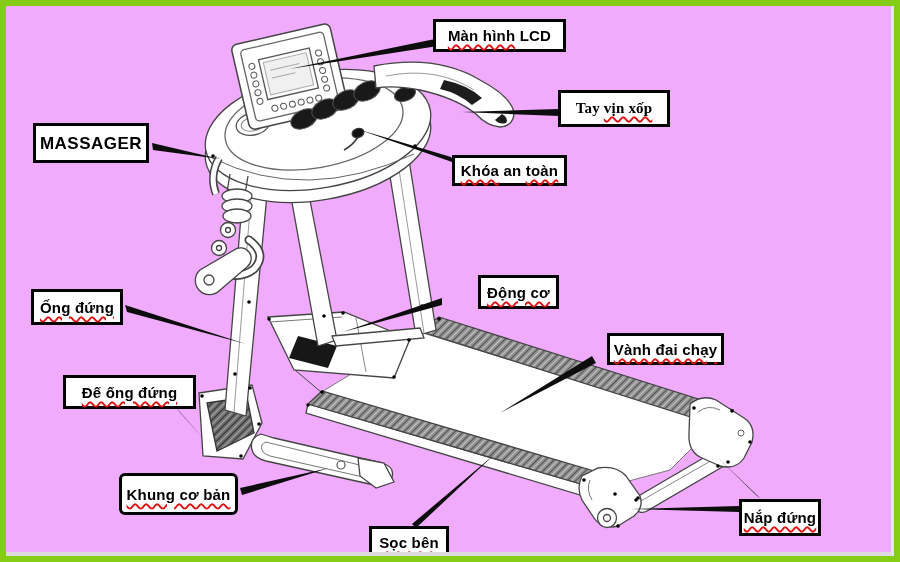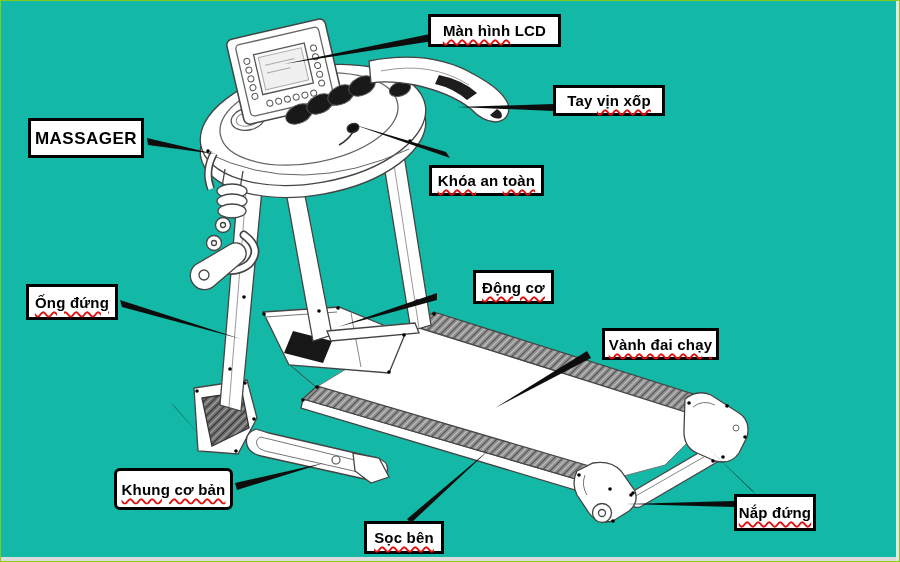--- a/index.html
+++ b/index.html
@@ -1,18 +1,18 @@
 <!DOCTYPE html>
 <html><head>
 <meta charset="utf-8">
 <style>
   html,body{margin:0;padding:0;background:#fff;}
   #stage{
-    position:relative;width:900px;height:562px;background:#14b8a6;
-    border:1px solid #84cc16;box-sizing:border-box;overflow:hidden;
+    position:relative;width:900px;height:562px;background:#f0abfc;
+    border:6px solid #84cc16;box-sizing:border-box;overflow:hidden;
     font-family:"Liberation Sans",sans-serif;
   }
   #diagram-svg{position:absolute;left:0;top:0;}
   .edge-strip-bottom{position:absolute;left:0;bottom:0;width:100%;height:4px;background:#dcdcdc;}
   .edge-strip-right{position:absolute;right:0;top:0;width:3px;height:100%;background:#e6e6e6;}
   .label-box{
     position:absolute;box-sizing:border-box;
     display:flex;align-items:center;justify-content:center;
     border:3px solid #000;background:#fff;color:#000;
     font-weight:bold;font-size:15px;line-height:1;
@@ -20,23 +20,23 @@
   }
   .label-box span{white-space:pre;}
   .label-box .wavy{
     text-decoration-line:underline;
     text-decoration-style:wavy;
     text-decoration-color:#e01010;
     text-decoration-thickness:2px;
     text-underline-offset:3px;
   }
   #label-lcd          {left:427px;top:13px; width:133px;height:33px;}
-  #label-handrail     {left:552px;top:84px; width:112px;height:31px;}
+  #label-handrail     {left:552px;top:84px; width:112px;height:37px;font-family:Liberation Serif, serif;}
   #label-massager     {left:27px; top:117px;width:116px;height:40px;font-size:17px;letter-spacing:.5px;}
-  #label-safety-key   {left:428px;top:149px;width:115px;height:31px;margin-top:15px;}
+  #label-safety-key   {left:446px;top:149px;width:115px;height:31px;}
   #label-upright      {left:25px; top:283px;width:92px; height:36px;}
   #label-motor        {left:436px;top:269px;width:81px; height:34px;margin-left:36px;}
   #label-belt         {left:585px;top:327px;width:117px;height:32px;margin-left:16px;}
   #label-upright-base {left:57px; top:369px;width:133px;height:34px;}
   #label-base-frame   {left:113px;top:467px;width:119px;height:42px;border-radius:6px;}
   #label-side-rail    {left:363px;top:520px;width:80px; height:33px;}
   #label-end-cap      {left:733px;top:493px;width:82px; height:37px;}
 </style>
 </head>
 <body>
@@ -242,20 +242,23 @@
     </div>
   <div class="label-box" id="label-upright">
       <span class="wavy">Ống đứng</span>
     </div>
   <div class="label-box" id="label-motor">
       <span class="wavy">Động cơ</span>
     </div>
   <div class="label-box" id="label-belt">
       <span class="wavy">Vành đai chạy</span>
     </div>
+  <div class="label-box" id="label-upright-base">
+      <span class="wavy">Đế ống đứng</span>
+    </div>
   <div class="label-box" id="label-base-frame">
       <span class="wavy">Khung cơ bản</span>
     </div>
   <div class="label-box" id="label-side-rail">
       <span class="wavy">Sọc bên</span>
     </div>
   <div class="label-box" id="label-end-cap">
       <span class="wavy">Nắp đứng</span>
     </div>
 

